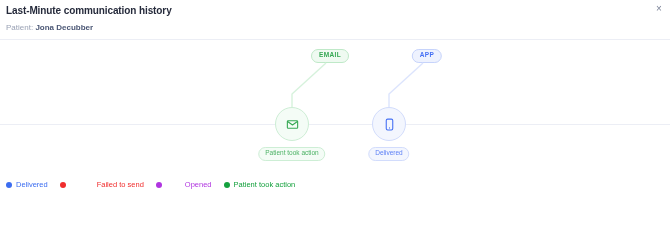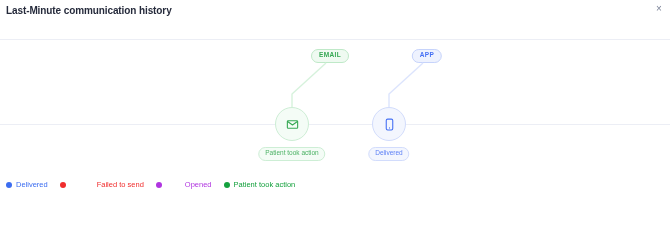--- a/index.html
+++ b/index.html
@@ -192,20 +192,24 @@
     height: 6px;
     border-radius: 50%;
     flex: none;
   }
 </style>
 </head>
 <body>
 
 <div class="header">
   <div class="page-title">Last-Minute communication history</div>
+  <div class="patient-line">
+    <span class="patient-label">Patient:</span>
+    <span class="patient-name">Jona Decubber</span>
+  </div>
   <div class="close-btn">×</div>
 </div>
 
 <div class="timeline">
   <div class="axis-line"></div>
   <div id="events-layer">
       <div class="event ch-green" style="left: 292px;">
         <div class="chan-badge" style="left: 118px;">EMAIL</div>
         <svg class="connector" viewBox="0 0 160 66">
           <path d="M114 2 L80 33 L80 46" fill="none" stroke="#d6f2dc" stroke-width="1.4"></path>

